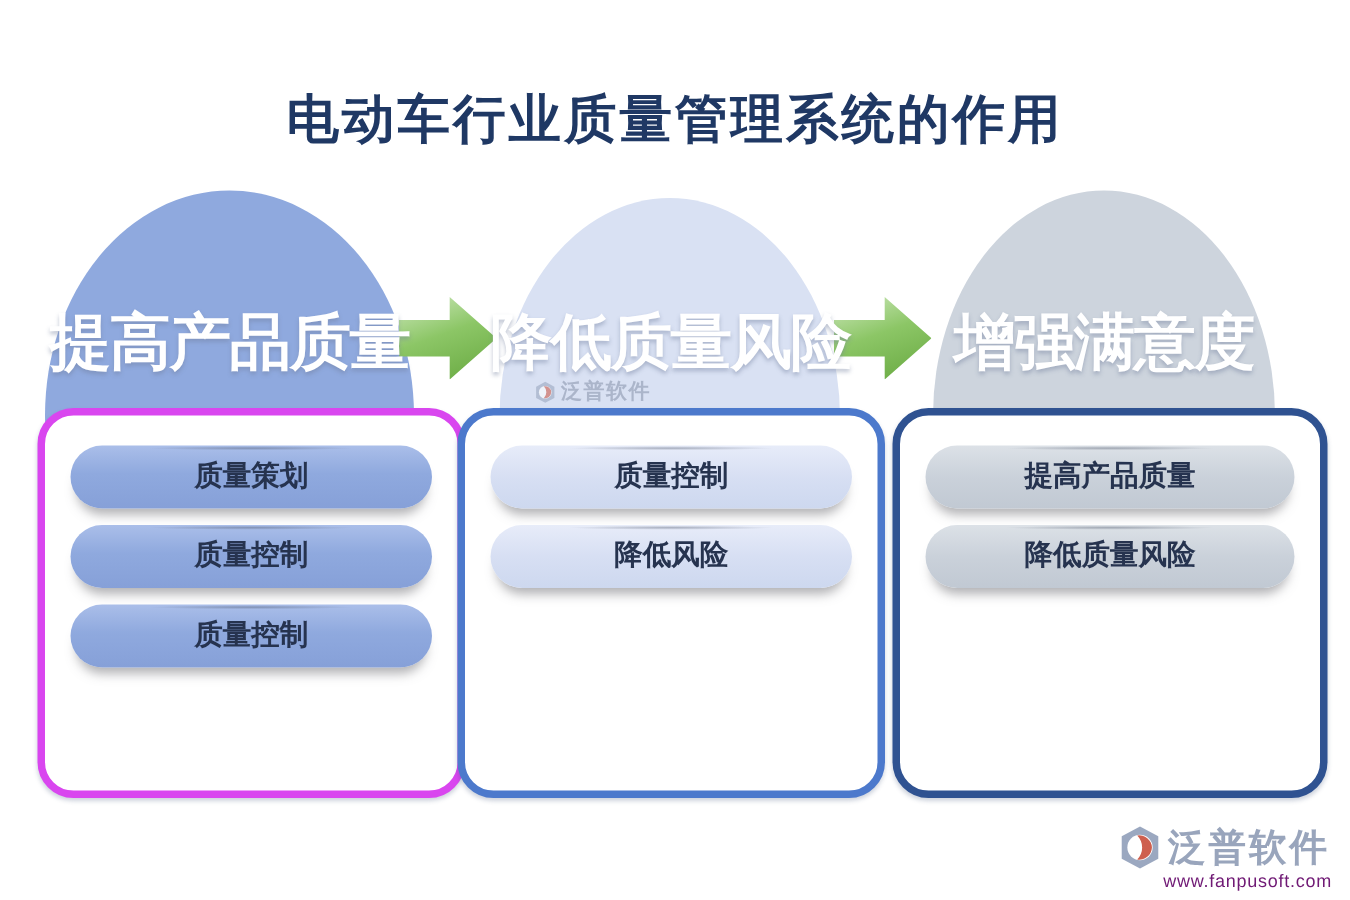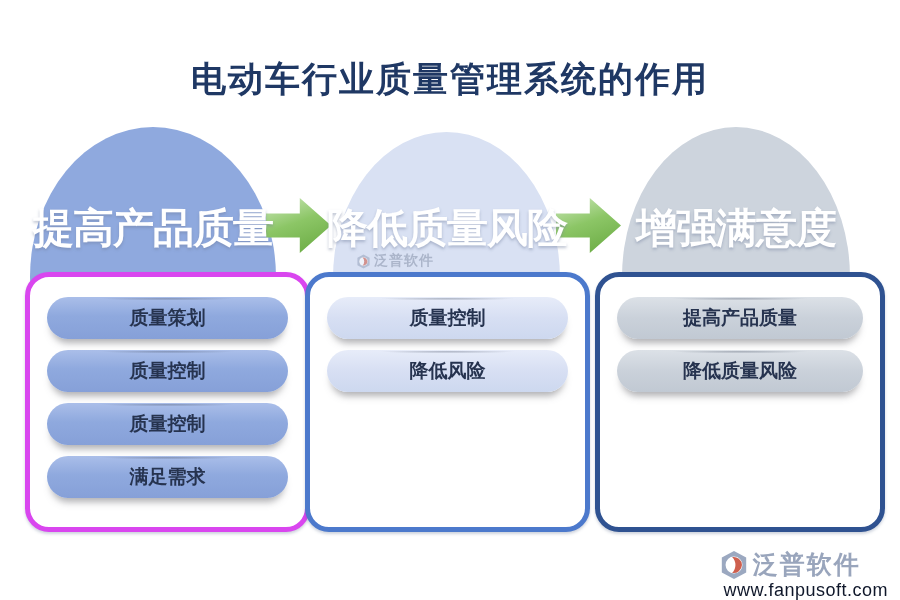--- a/index.html
+++ b/index.html
@@ -69,21 +69,21 @@
     position:absolute;left:356px;top:252px;z-index:1;display:flex;align-items:center;gap:3px;
     opacity:.6;
   }
   .watermark-center .wm-text{font-size:14px;font-weight:bold;color:#8E99B0;letter-spacing:1px;}
 
   .brand-logo{
     position:absolute;right:12px;top:548px;z-index:4;display:flex;flex-direction:column;align-items:center;
   }
   .brand-row{display:flex;align-items:center;gap:4px;}
   .brand-name{font-size:25px;font-weight:bold;color:#99A5BC;letter-spacing:2px;}
-  .brand-url{font-size:18px;color:#0f172a;margin-top:-1px;letter-spacing:.5px;margin-left:32px;}
+  .brand-url{font-size:12px;color:#701a75;margin-top:-1px;letter-spacing:.5px;margin-left:32px;}
 </style>
 </head>
 <body>
 
 <div class="canvas">
 
   <div class="page-title">电动车行业质量管理系统的作用</div>
 
   <div class="circle c1"></div>
   <div class="circle c2"></div>
@@ -102,21 +102,20 @@
   <div class="arrow a2"></div>
 
   <div class="stage-label l1">提高产品质量</div>
   <div class="stage-label l2">降低质量风险</div>
   <div class="stage-label l3">增强满意度</div>
 
   <div class="box b1">
     <div class="pill">质量策划</div>
     <div class="pill">质量控制</div>
     <div class="pill">质量控制</div>
-    <div class="pill">满足需求</div>
   </div>
 
   <div class="box b2">
     <div class="pill">质量控制</div>
     <div class="pill">降低风险</div>
   </div>
 
   <div class="box b3">
     <div class="pill">提高产品质量</div>
     <div class="pill">降低质量风险</div>

